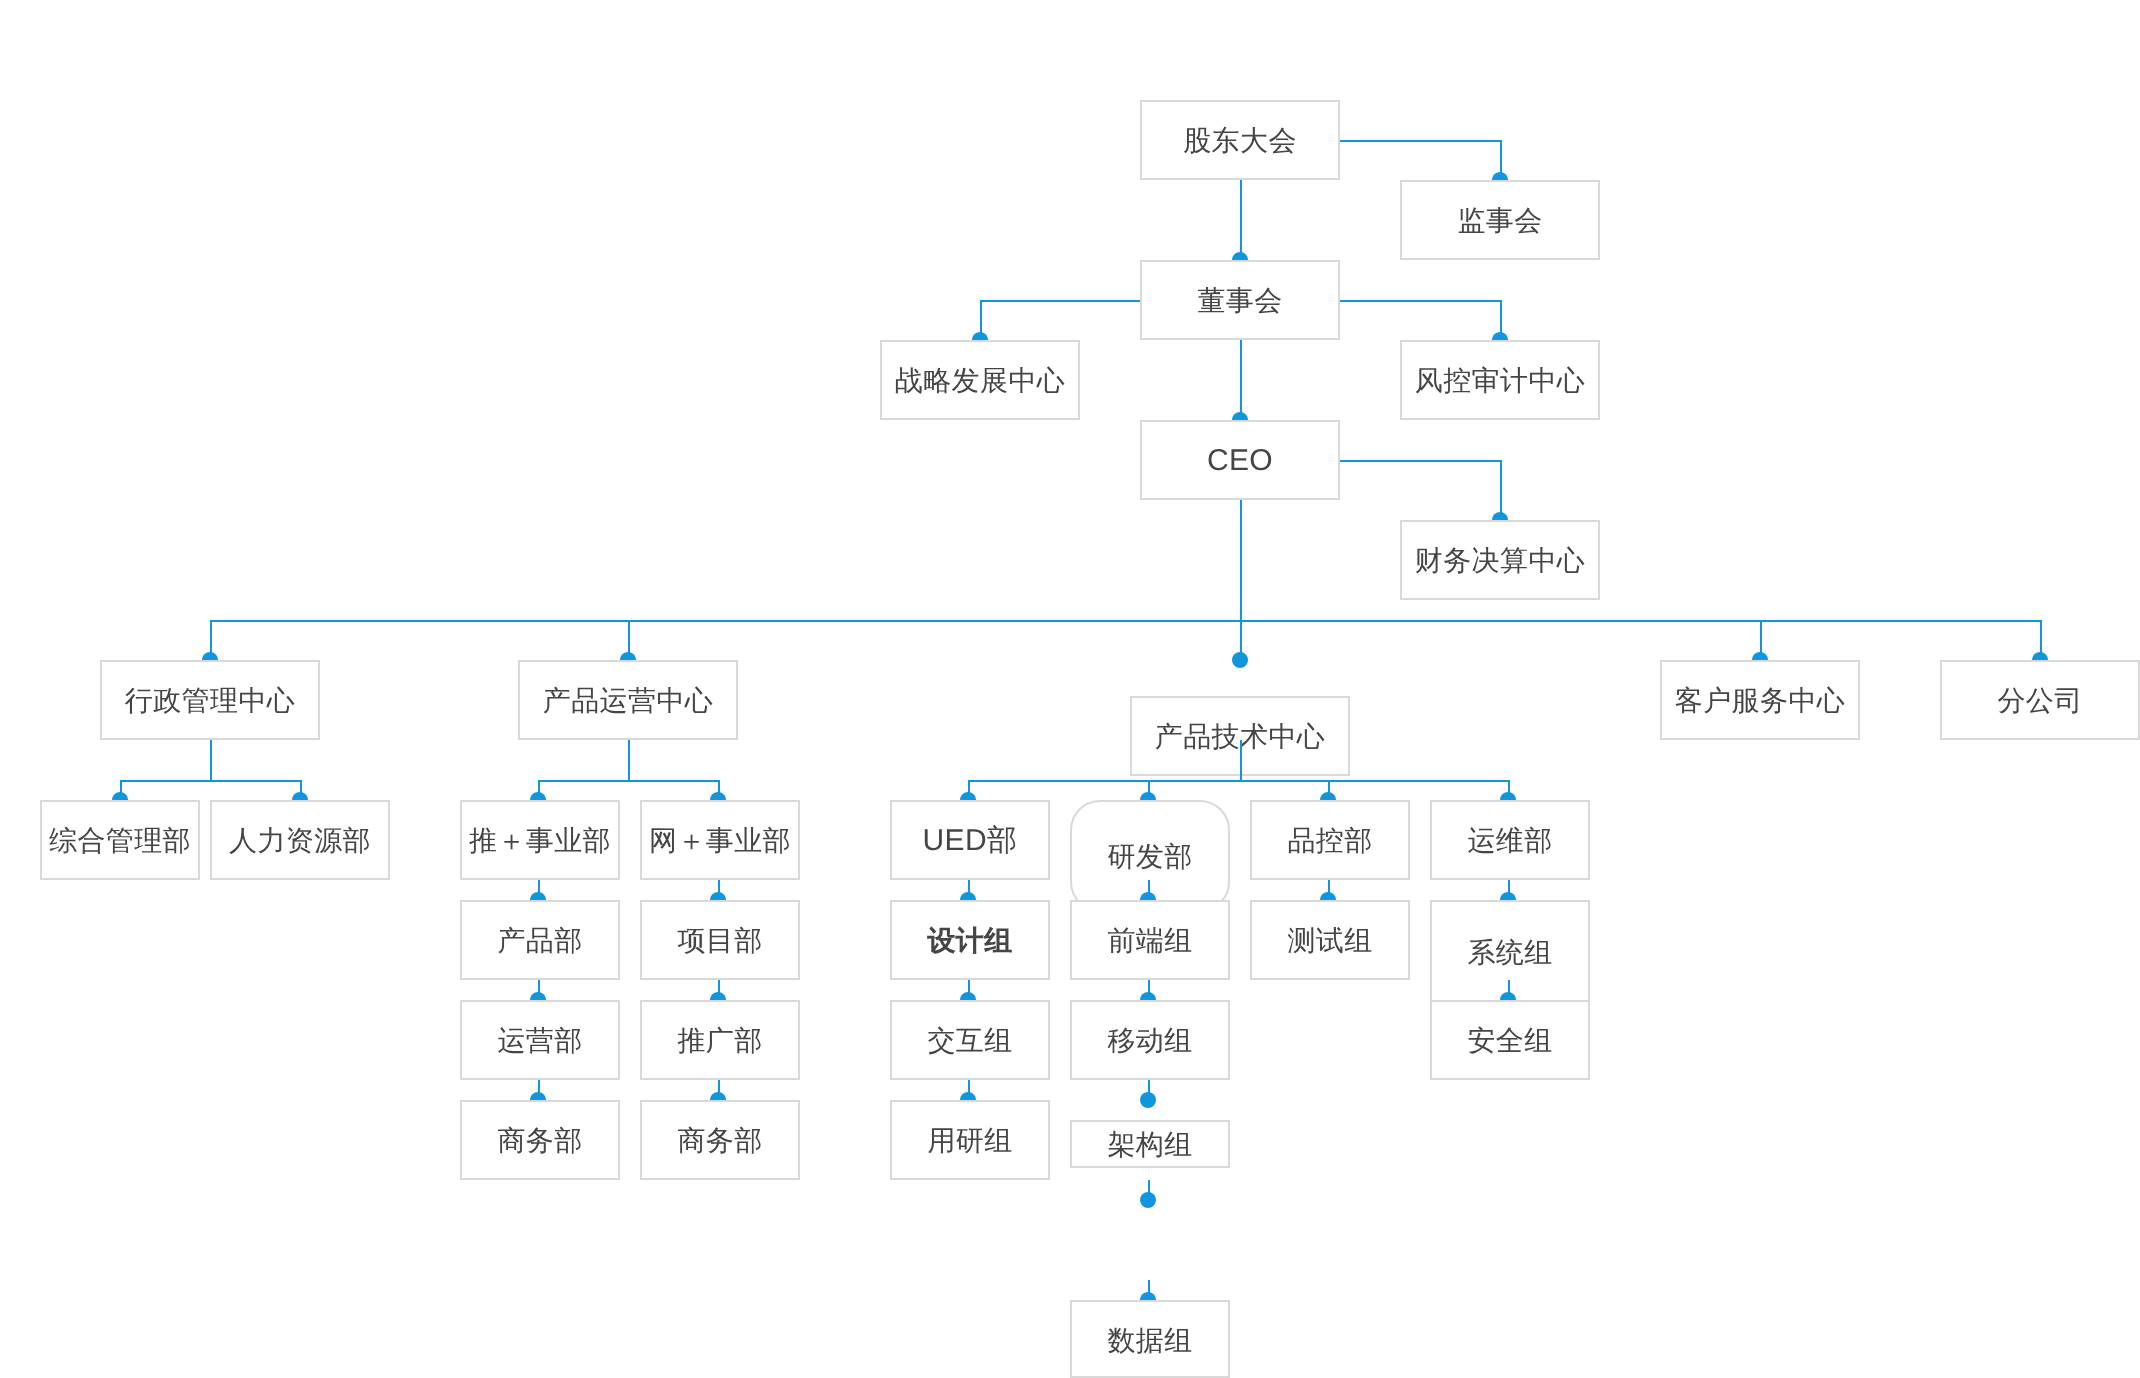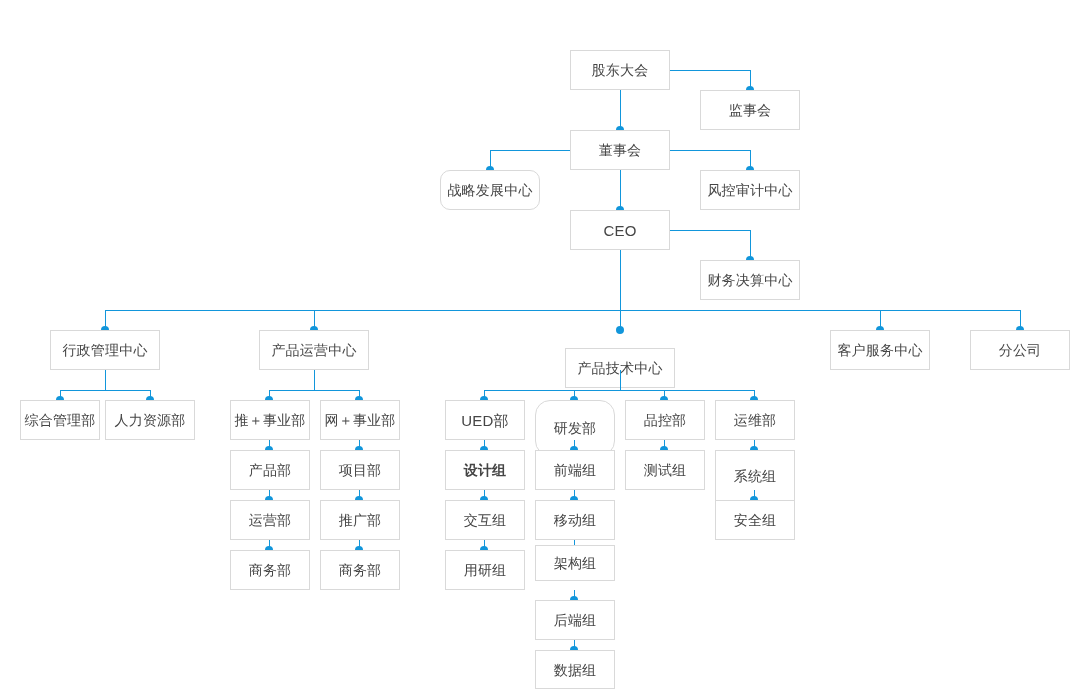--- a/index.html
+++ b/index.html
@@ -66,21 +66,21 @@
   <div class="node" style="left:700px; top:90px; width:100px; height:40px;">监事会</div>
 
   <div class="conn conn-v" style="left:620px; top:90px; width:1px; height:40px;"></div>
   <div class="dot" style="left:616px; top:126px;"></div>
 
   <div class="node" style="left:570px; top:130px; width:100px; height:40px;">董事会</div>
 
   <div class="conn conn-h" style="left:490px; top:150px; width:80px; height:1px;"></div>
   <div class="conn conn-v" style="left:490px; top:150px; width:1px; height:20px;"></div>
   <div class="dot" style="left:486px; top:166px;"></div>
-  <div class="node" style="left:440px; top:170px; width:100px; height:40px;border-radius:10px;">战略发展中心</div>
+  <div class="node" style="left:440px; top:170px; width:100px; height:40px;">战略发展中心</div>
 
   <div class="conn conn-h" style="left:670px; top:150px; width:80px; height:1px;"></div>
   <div class="conn conn-v" style="left:750px; top:150px; width:1px; height:20px;"></div>
   <div class="dot" style="left:746px; top:166px;"></div>
   <div class="node" style="left:700px; top:170px; width:100px; height:40px;">风控审计中心</div>
 
   <div class="conn conn-v" style="left:620px; top:170px; width:1px; height:40px;"></div>
   <div class="dot" style="left:616px; top:206px;"></div>
 
   <div class="node latin" style="left:570px; top:210px; width:100px; height:40px;">CEO</div>
@@ -178,24 +178,23 @@
 
   <div class="node" style="left:535px; top:400px; width:80px; height:56px;border-radius:15px;">研发部</div>
   <div class="conn conn-v" style="left:574px; top:440px; width:1px; height:10px;"></div>
   <div class="dot" style="left:570px; top:446px;"></div>
   <div class="node" style="left:535px; top:450px; width:80px; height:40px;">前端组</div>
   <div class="conn conn-v" style="left:574px; top:490px; width:1px; height:10px;"></div>
   <div class="dot" style="left:570px; top:496px;"></div>
   <div class="node" style="left:535px; top:500px; width:80px; height:40px;">移动组</div>
   <div class="conn conn-v" style="left:574px; top:540px; width:1px; height:10px;"></div>
   <div class="dot" style="left:570px; top:546px;"></div>
-  <div class="node" style="left:535px; top:545px; width:80px; height:36px;">架构组</div>
+  <div class="node" style="left:535px; top:560px; width:80px; height:24px;">架构组</div>
   <div class="conn conn-v" style="left:574px; top:590px; width:1px; height:10px;"></div>
   <div class="dot" style="left:570px; top:596px;"></div>
-  <div class="node" style="left:535px; top:600px; width:80px; height:40px;">后端组</div>
   <div class="conn conn-v" style="left:574px; top:640px; width:1px; height:10px;"></div>
   <div class="dot" style="left:570px; top:646px;"></div>
   <div class="node" style="left:535px; top:650px; width:80px; height:39px;">数据组</div>
 
   <div class="node" style="left:625px; top:400px; width:80px; height:40px;">品控部</div>
   <div class="conn conn-v" style="left:664px; top:440px; width:1px; height:10px;"></div>
   <div class="dot" style="left:660px; top:446px;"></div>
   <div class="node" style="left:625px; top:450px; width:80px; height:40px;">测试组</div>
 
   <div class="node" style="left:715px; top:400px; width:80px; height:40px;">运维部</div>

